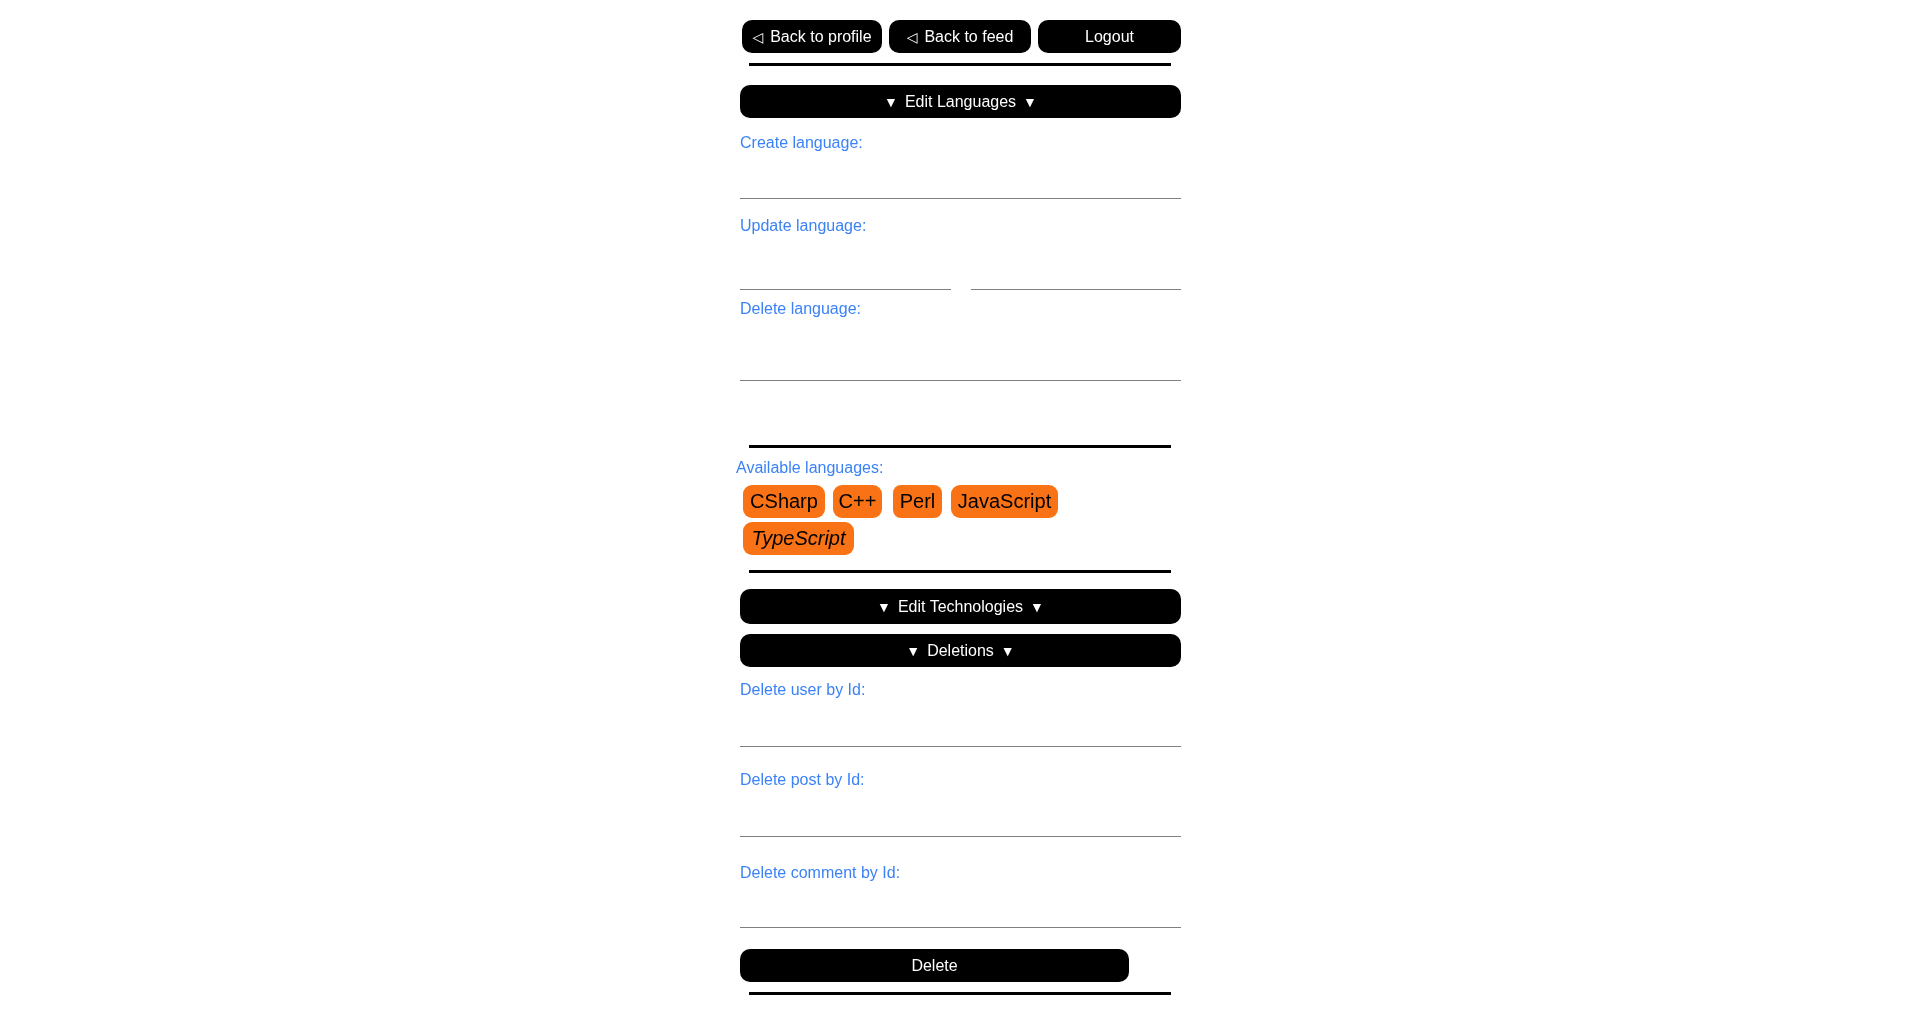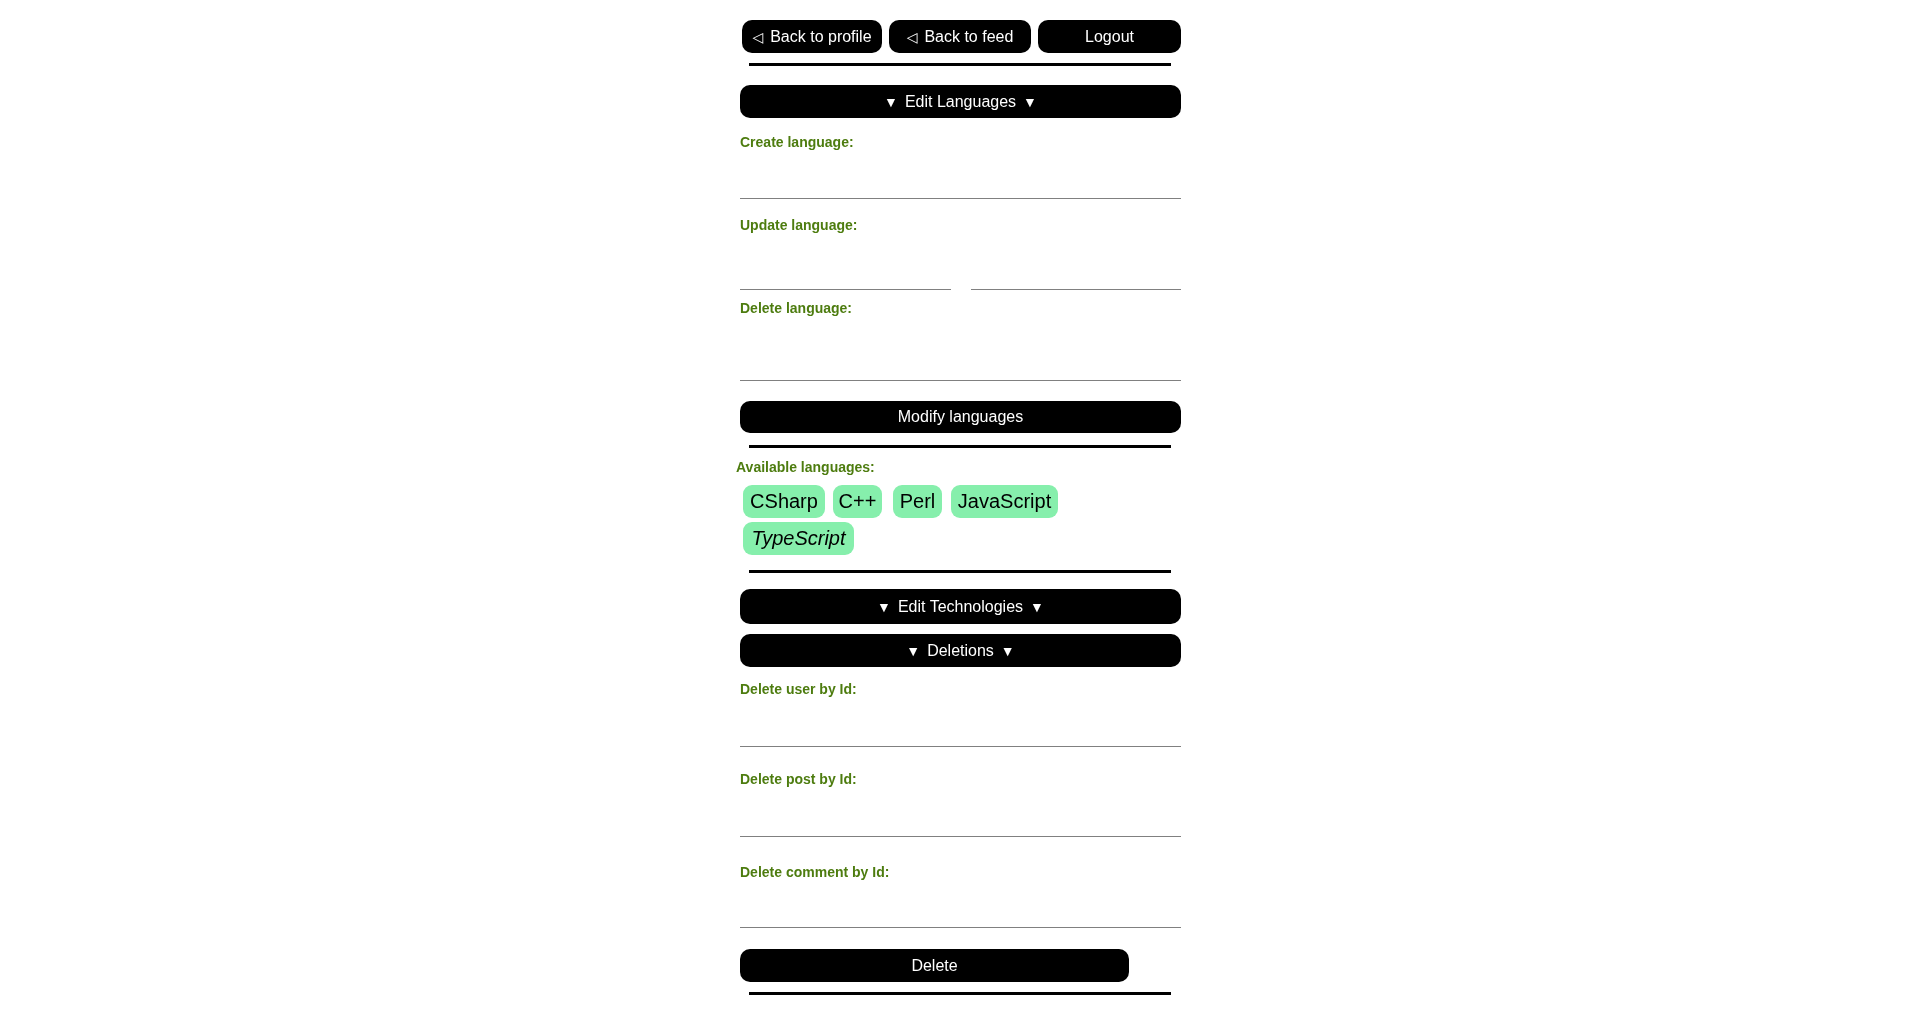--- a/index.html
+++ b/index.html
@@ -23,46 +23,45 @@
     display: flex;
     align-items: center;
     justify-content: center;
     gap: 7px;
     cursor: pointer;
     line-height: 1;
   }
   .btn .tri { font-size: 14px; line-height: 1; }
   .label {
     position: absolute;
-    color: #4d7c0f;
-    font-size: 14px;
+    color: #3b82f6;
+    font-size: 16px;
     line-height: 1.15;
     white-space: nowrap;
-    font-weight: bold;
   }
   .uline-input {
     position: absolute;
     height: 30px;
     border: none;
     border-bottom: 1px solid #808080;
     background: transparent;
     font-family: "Liberation Sans", sans-serif;
     font-size: 20px;
     color: #000000;
     outline: none;
     border-radius: 0;
   }
   .divider {
     position: absolute;
     height: 3px;
     background: #000000;
   }
   .tag {
     position: absolute;
-    background: #86efac;
+    background: #f97316;
     color: #000000;
     border-radius: 9px;
     font-size: 20px;
     display: flex;
     align-items: center;
     justify-content: center;
     white-space: nowrap;
     text-align: right;
   }
 </style>
@@ -94,31 +93,28 @@
   <div class="label" style="left:740px; top:134px;">Create language:</div>
   <input class="uline-input" style="left: 740px; top: 169px; width: 441px;" value="">
 
   <div class="label" style="left:740px; top:209px;margin-top:8px;">Update language:</div>
   <input class="uline-input" style="left: 740px; top: 260px; width: 211px;" value="">
   <input class="uline-input" style="left: 971px; top: 260px; width: 210px;" value="">
 
   <div class="label" style="left:740px; top:300px;">Delete language:</div>
   <input class="uline-input" style="left: 740px; top: 351px; width: 441px;" value="">
 
-  <button class="btn" style="left:740px; top:401px; width:441px; height:32px;">
-    <span>Modify languages</span>
-  </button>
 
   <div class="divider" style="left:749px; top:445px; width:422px;"></div>
 
   <div class="label" style="left:736px; top:459px;">Available languages:</div>
 
   <div class="tag" style="left:743px; top:485px; width:82px; height:33px;">CSharp</div>
   <div class="tag" style="left:833px; top:485px; width:49px; height:33px;">C++</div>
-  <div class="tag" style="left:893px; top:485px; width:49px; height:33px;">Perl</div>
+  <div class="tag" style="left:893px; top:485px; width:49px; height:33px;border-radius:8px;">Perl</div>
   <div class="tag" style="left:951px; top:485px; width:107px; height:33px;">JavaScript</div>
   <div class="tag" style="left:743px; top:522px; width:111px; height:33px;font-style:italic;">TypeScript</div>
 
   <div class="divider" style="left:749px; top:570px; width:422px;"></div>
 
   <button class="btn" style="left:740px; top:589px; width:441px; height:35px;">
     <span class="tri">▼</span>
     <span>Edit Technologies</span>
     <span class="tri">▼</span>
   </button>

